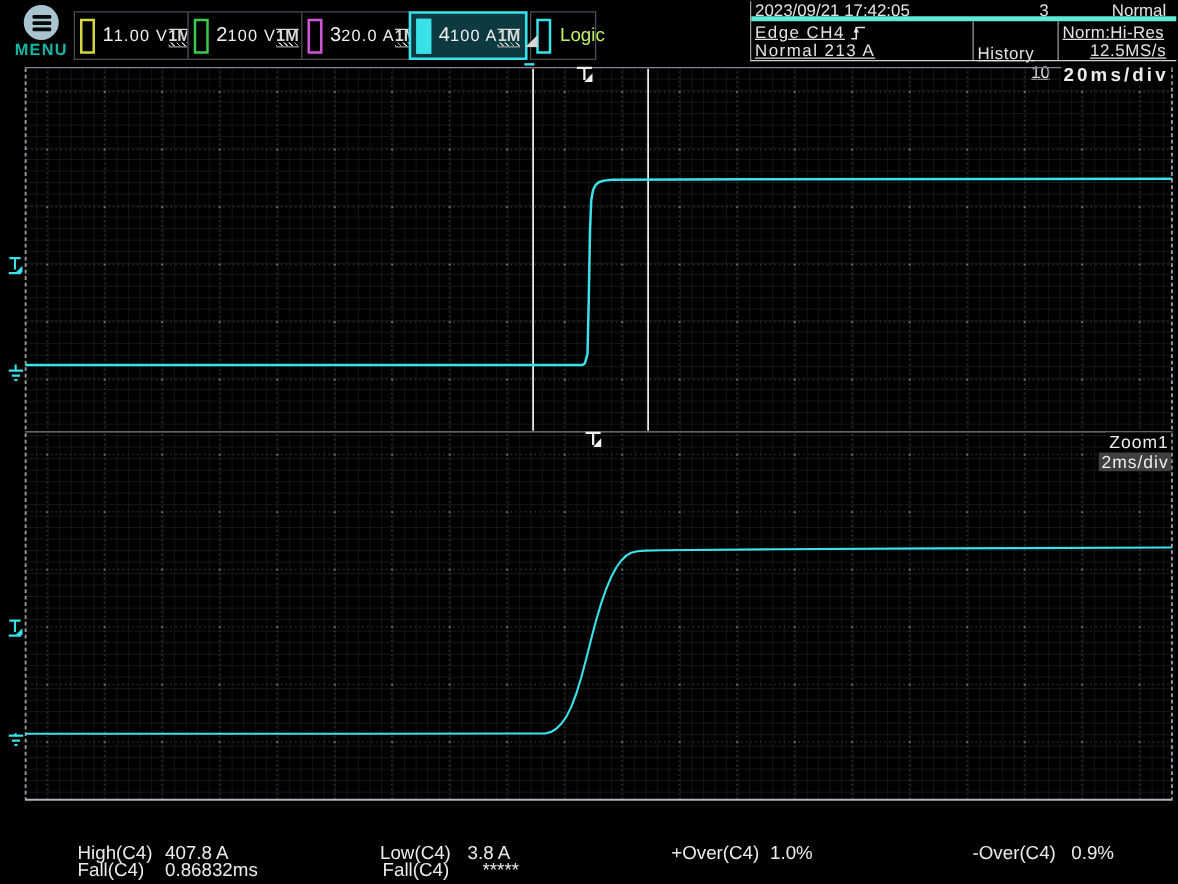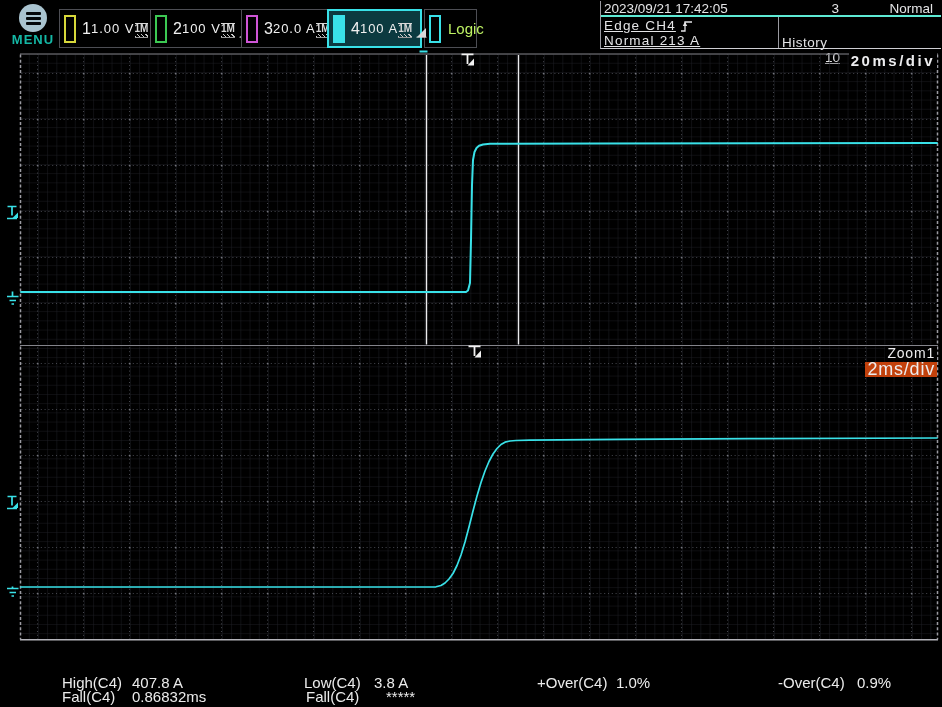--- a/index.html
+++ b/index.html
@@ -16,32 +16,32 @@
   .ch-strip{position:absolute;left:60px;top:9px;height:39px;display:flex;}
   .ch-box{box-sizing:border-box;height:39px;border:1px solid #4d4e54;margin-left:-1px;
     display:flex;align-items:center;background:#000;position:relative;}
   .ch-box.selected{background:#0c3a40;border:2px solid var(--ch-color,#39e1e8);}
   .ch-rect{width:8px;height:24px;border:2px solid var(--ch-color,#888);margin:0 0 0 4px;flex:none;}
   .ch-box.selected .ch-rect{background:var(--ch-color);}
   .ch-num{font-size:16px;color:#f0f0f0;margin:0 0 0 6px;flex:none;}
   .ch-right{flex:1;display:flex;flex-direction:row;padding:2px 4px 0 0;}
   .ch-value{font-size:13px;letter-spacing:1px;color:#f0f0f0;line-height:14px;white-space:nowrap;}
   .ch-icons{display:flex;align-items:flex-end;gap:4px;margin:1px 6px 0 0;}
-  .coupling{font-size:10px;font-weight:bold;color:#d8d8d8;line-height:10px;padding-bottom:3px;
+  .coupling{font-size:13px;font-weight:bold;color:#d8d8d8;line-height:10px;padding-bottom:3px;
     background:repeating-linear-gradient(45deg,#c9c9c9 0 1px,transparent 1px 3px) bottom/100% 3px no-repeat;
     border-top:1px solid #d8d8d8;border-bottom:1px solid #9a9a9a;}
   .logic-box{box-sizing:border-box;height:39px;border:1px solid #4d4e54;margin-left:2px;
     display:flex;align-items:center;background:#000;}
   .logic-rect{width:8px;height:24px;border:2px solid #39e1e8;margin-left:4px;flex:none;}
   .logic-label{font-size:15px;color:#bef264;padding:0 8px 0 7px;}
 
   
   .info-panel{position:absolute;left:600px;top:1px;width:341px;height:48px;box-sizing:border-box;
     border-left:1px solid #9a9aa1;border-bottom:1px solid #cfcfd4;font-size:13.5px;color:#e4e4e6;}
-  .info-row1{display:flex;height:16px;border-bottom:2px solid #5eead4;box-sizing:border-box;}
+  .info-row1{display:flex;height:16px;border-bottom:4px solid #5eead4;box-sizing:border-box;}
   .cell-date{width:177px;padding-left:3px;box-sizing:border-box;white-space:nowrap;}
   .cell-acqcount{width:68px;text-align:right;padding-right:7px;box-sizing:border-box;}
   .cell-run{flex:1;text-align:right;padding-right:8px;box-sizing:border-box;}
   .info-row2{display:flex;height:31px;text-decoration:underline;}
   .cell-trigger{width:177px;box-sizing:border-box;padding:1px 0 0 3px;}
   .trig-line{line-height:15px;letter-spacing:1.2px;white-space:nowrap;display:flex;align-items:center;}
   .trig-line svg{margin-left:4px;}
   .cell-history{width:68px;box-sizing:border-box;border-left:1px solid #9a9aa1;padding-top:1px;
     display:flex;flex-direction:column;}
   .cell-history .h-label{padding-left:3px;line-height:15px;letter-spacing:0.5px;margin-top:17px;}
@@ -49,22 +49,22 @@
   .cell-acq{flex:1;box-sizing:border-box;border-left:1px solid #9a9aa1;padding-top:1px;
     display:flex;flex-direction:column;}
   .cell-acq .a-label{padding-left:3px;line-height:15px;letter-spacing:0.3px;white-space:nowrap;}
   .cell-acq .a-value{text-align:right;padding-right:8px;line-height:15px;letter-spacing:0.5px;}
 
   
   .tb-main{position:absolute;top:53px;right:5px;font-size:15px;font-weight:bold;letter-spacing:2.5px;
     background:#000;padding:0 2px;line-height:16px;color:#ececee;}
   .zoom-title{position:absolute;top:346px;right:5px;font-size:14px;letter-spacing:0.8px;
     background:#000;padding:0 2px;line-height:15px;color:#ececee;}
-  .tb-zoom{position:absolute;top:362px;right:5px;font-size:18px;letter-spacing:0.8px;
-    background:#c2410c;padding:0 2px;line-height:15px;color:#ececee;}
+  .tb-zoom{position:absolute;top:362px;right:5px;font-size:14px;letter-spacing:0.8px;
+    background:#404040;padding:0 2px;line-height:15px;color:#ececee;}
 
   
   .meas{position:absolute;display:flex;font-size:15px;color:#ebebeb;line-height:15px;white-space:nowrap;}
   .meas .mlabel{display:inline-block;}
   .overlay-svg{position:absolute;left:0;top:0;pointer-events:none;}
   .accent-stroke{stroke:var(--accent,#39e1e8);}
   .accent-fill{fill:var(--accent,#39e1e8);}
 </style>
 </head>
 <body>
@@ -158,20 +158,24 @@
               <polygon points="2.8,7 7.2,7 5,2.6" fill="#e4e4e6"></polygon>
             </svg>
         </div>
         <div class="trig-line">
             <span>Normal 213 A</span>
           </div>
       </div>
       <div class="cell-history">
         <span class="h-label">History</span>
         <span class="h-value">10</span>
+      </div>
+      <div class="cell-acq">
+        <span class="a-label">Norm:Hi-Res</span>
+        <span class="a-value">12.5MS/s</span>
       </div>
     </div>
   </div>
 
   <svg class="overlay-svg" width="942" height="707" viewBox="0 0 942 707">
     <defs>
       <pattern id="pfine" width="9.2" height="9.2" patternUnits="userSpaceOnUse" x="20.5" y="54.5">
         <path d="M9.2,0 V9.2 M0,9.2 H9.2" stroke="#1d1e23" stroke-width="1" fill="none"></path>
       </pattern>
       <pattern id="pmaj" width="46" height="46" patternUnits="userSpaceOnUse" x="37" y="27">

